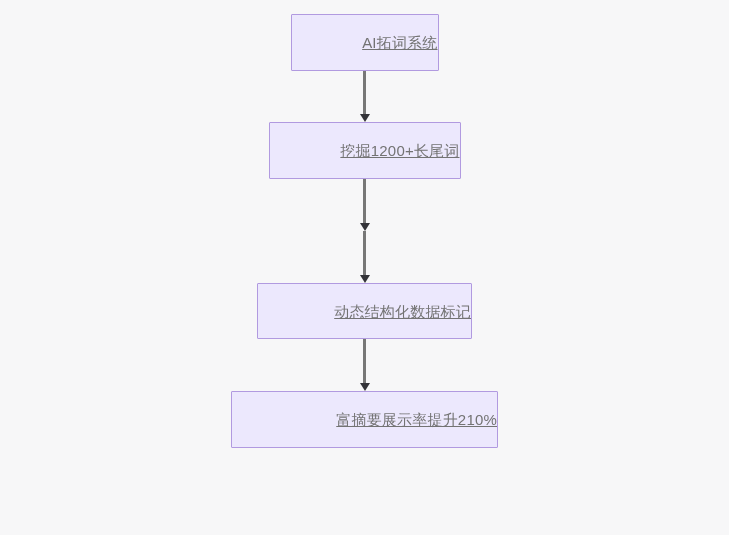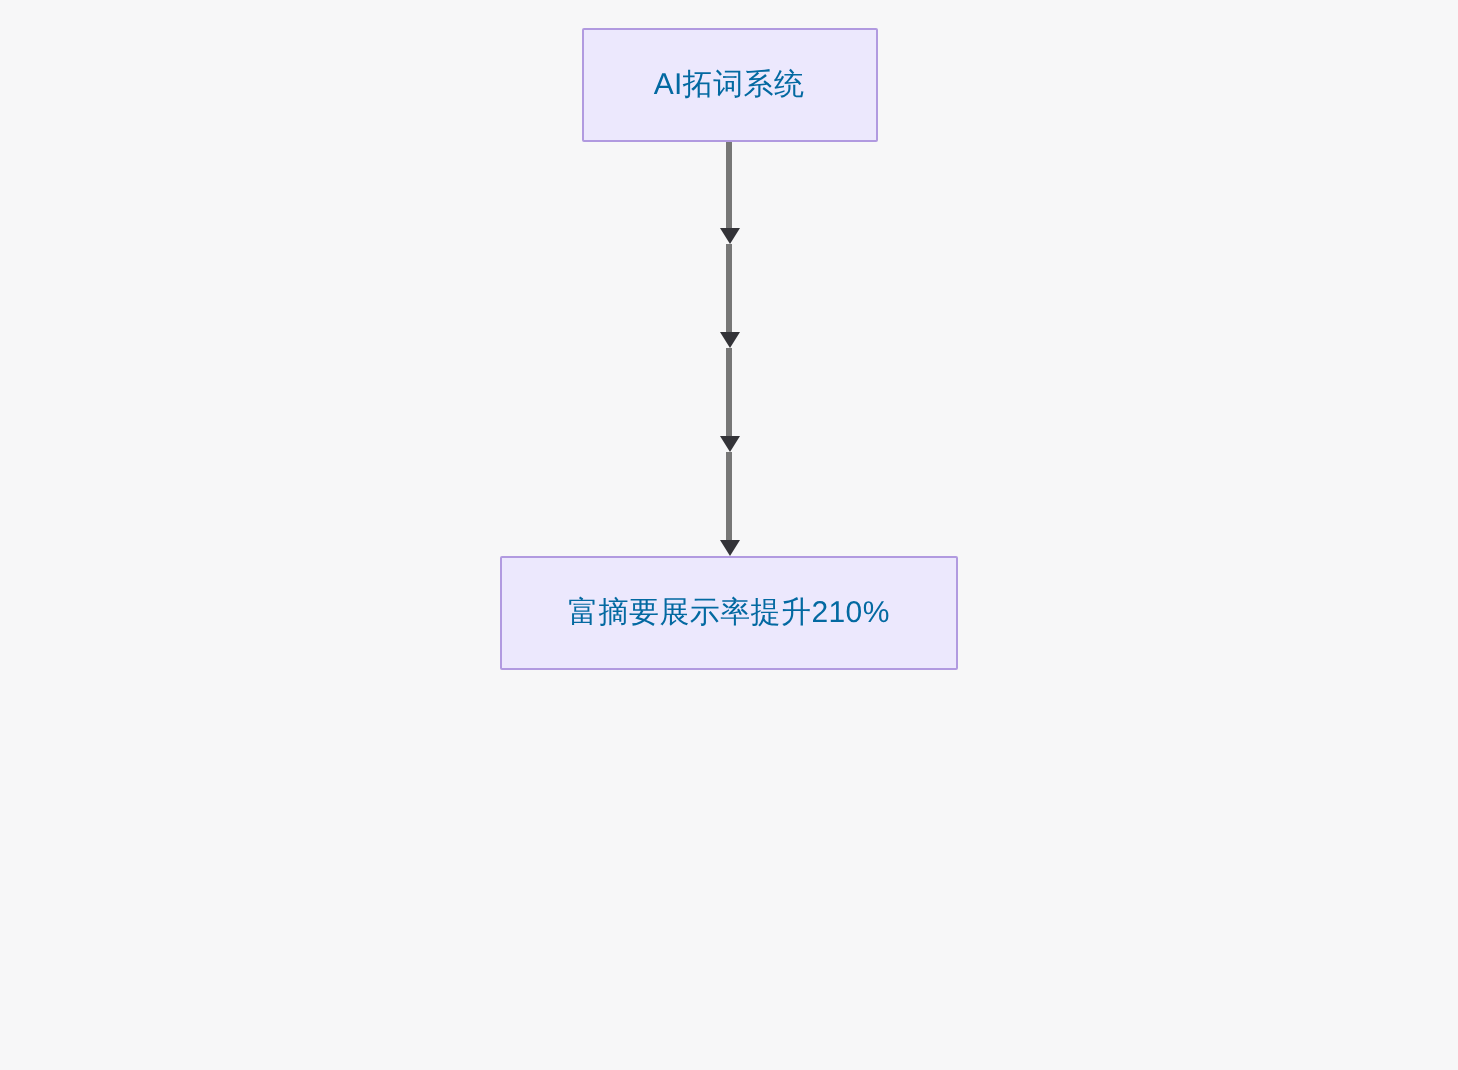--- a/index.html
+++ b/index.html
@@ -27,26 +27,27 @@
     flex-direction: column;
     align-items: center;
   }
   .node-box {
     box-sizing: border-box;
     background: #ece8fd;
     border: 1.6px solid #b19ae0;
     border-radius: 1px;
     display: flex;
     align-items: center;
-    justify-content: center;
-    color: #0369a1;
+    justify-content: flex-end;
+    color: #737373;
     font-size: 15px;
     letter-spacing: 0.2px;
     line-height: 1;
     white-space: nowrap;
+    text-decoration: underline;
   }
   .node-label {
     display: inline-block;
   }
   .connector {
     width: 20px;
     display: flex;
     flex-direction: column;
     align-items: center;
     justify-content: flex-start;
@@ -61,53 +62,59 @@
     border-left: 5.5px solid transparent;
     border-right: 5.5px solid transparent;
     border-top: 8px solid #333338;
     margin-top: -1px;
   }
   
   .n0 { margin-top: 14px; width: 148px; height: 57px; }
   .n1 { width: 192px; height: 57px; }
   .n2 { width: 224px; height: 57px; }
   .n3 { width: 215px; height: 56px; }
-  .n4 { width: 229px; height: 57px; }
+  .n4 { width: 267px; height: 57px; }
   .c0 .connector-line { height: 44px; }
   .c1 .connector-line { height: 45px; }
   .c2 .connector-line { height: 45px; }
   .c3 .connector-line { height: 45px; }
 </style>
 </head>
 <body>
 
 <div id="flow-root">
   <div class="flow-column">
 
     <div class="node-box n0">
       <span class="node-label">AI拓词系统</span>
     </div>
 
     <div class="connector c0">
       <div class="connector-line"></div>
       <div class="connector-head"></div>
     </div>
 
+    <div class="node-box n1">
+      <span class="node-label">挖掘1200+长尾词</span>
+    </div>
 
     <div class="connector c1">
       <div class="connector-line"></div>
       <div class="connector-head"></div>
     </div>
 
 
     <div class="connector c2">
       <div class="connector-line"></div>
       <div class="connector-head"></div>
     </div>
 
+    <div class="node-box n3">
+      <span class="node-label">动态结构化数据标记</span>
+    </div>
 
     <div class="connector c3">
       <div class="connector-line"></div>
       <div class="connector-head"></div>
     </div>
 
     <div class="node-box n4">
       <span class="node-label">富摘要展示率提升210%</span>
     </div>
 

